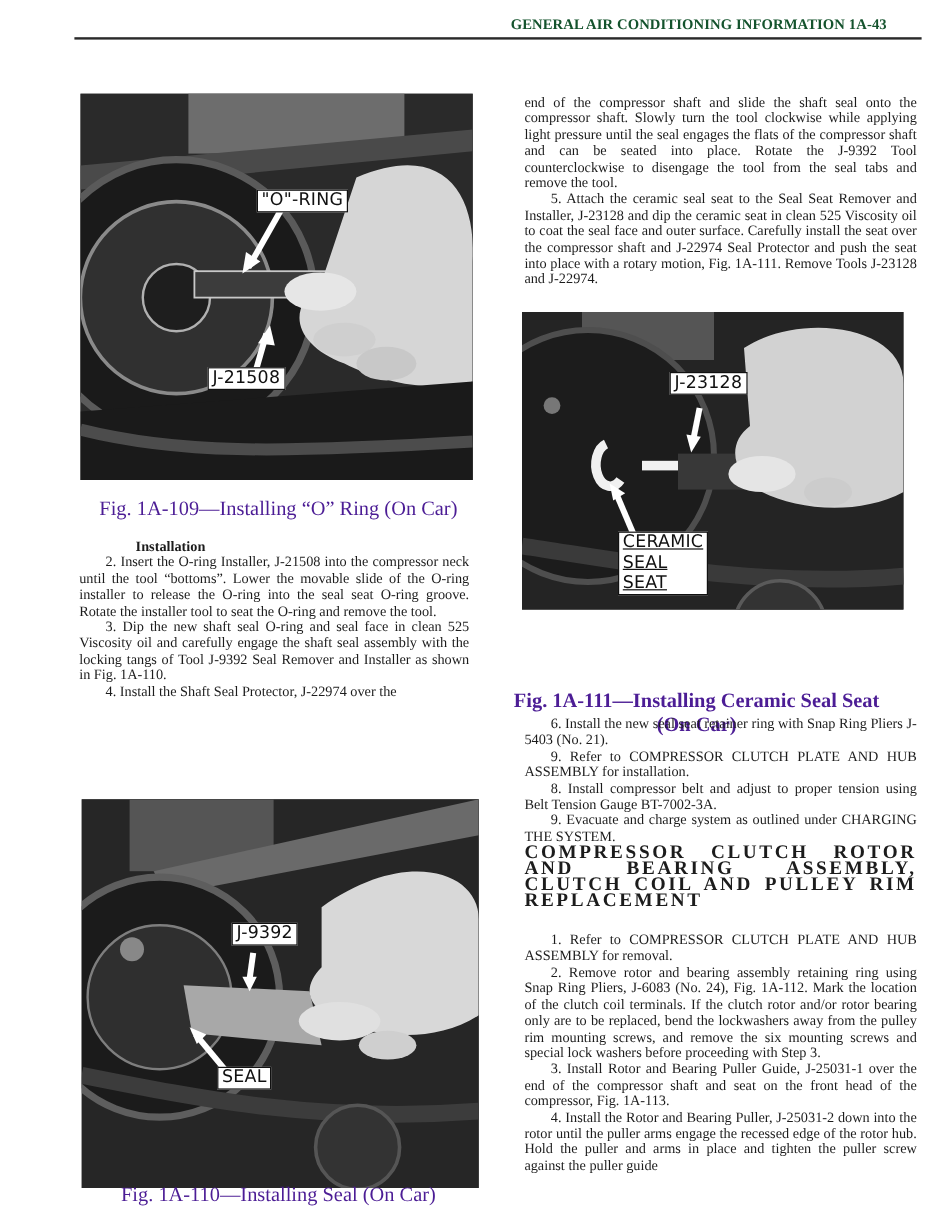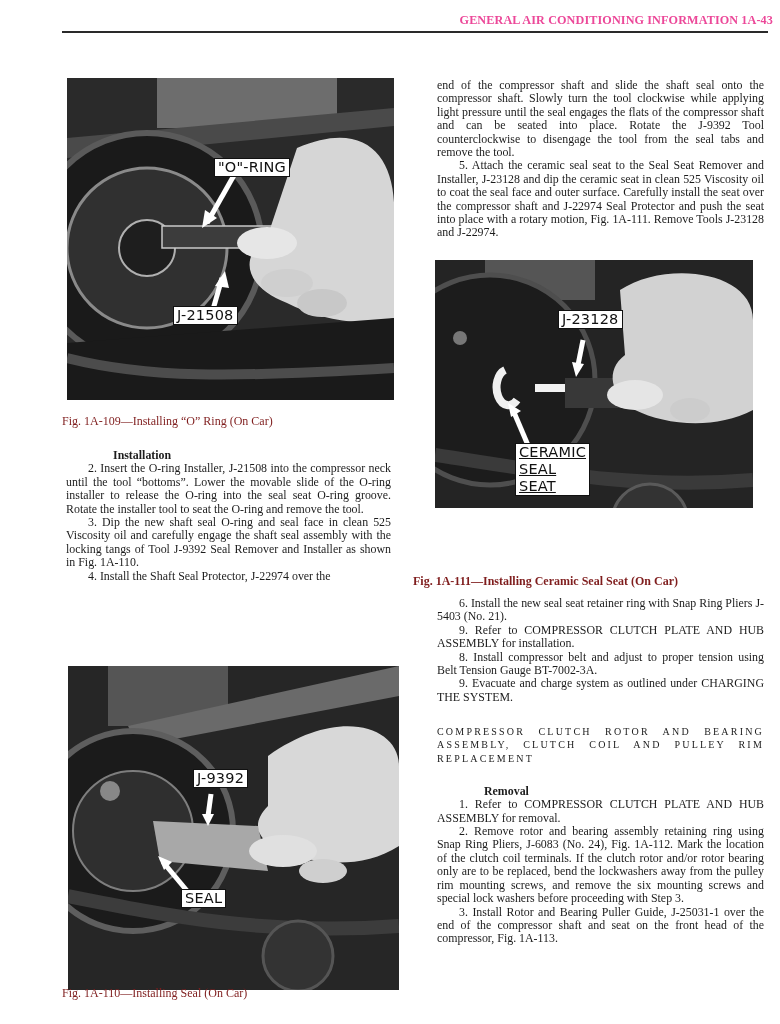--- a/index.html
+++ b/index.html
@@ -1,30 +1,30 @@
 <!DOCTYPE html>
 <html><head>
 <meta charset="utf-8">
 <style>
   html, body { margin: 0; padding: 0; background: #ffffff; }
   body { width: 780px; height: 1024px; position: relative; overflow: hidden;
          font-family: "Liberation Serif", "DejaVu Serif", serif; color: #1c1c1c; }
-  .running-head { position: absolute; left: 448px; top: 13px; width: 325px; text-align: right;
-         font-size: 12.2px; font-weight: bold; letter-spacing: 0.1px; color: #ec4899; }
+  .running-head { position: absolute; left: 414px; top: 13px; width: 325px; text-align: right;
+         font-size: 12.2px; font-weight: bold; letter-spacing: 0.1px; color: #14532d; }
   .head-rule { position: absolute; left: 62px; top: 31px; width: 706px; height: 2px; background: #2a2a2a; }
 
   .col { position: absolute; font-size: 11.9px; line-height: 13.4px; text-align: justify; }
   .col p { margin: 0; }
   .col p.ind { text-indent: 22px; }
   .col .sub { font-weight: bold; margin-top: 2px; margin-left: 47px; }
-  .col .section { font-weight: normal; letter-spacing: 2.2px; font-size: 10px; line-height: 13.2px;
-         margin-top: 21px; margin-bottom: 20px; text-align: justify; }
+  .col .section { font-weight: bold; letter-spacing: 2.2px; font-size: 16px; line-height: 13.2px;
+         margin-bottom: 20px; text-align: justify; }
 
   .fig { position: absolute; overflow: hidden; background: #2b2b2b; }
-  .caption { position: absolute; text-align: left; font-size: 12px; color: #7f1d1d; }
+  .caption { position: absolute; text-align: center; font-size: 17px; color: #4c1d95; }
   .caption.bold { font-weight: bold; }
 
   .callout { position: absolute; background: #ffffff; border: 1px solid #111;
          font-family: "DejaVu Sans", "Liberation Sans", sans-serif; font-size: 14.5px;
          color: #111; line-height: 17px; padding: 0 3px; letter-spacing: 0.2px; }
   svg.photo { position: absolute; left: 0; top: 0; }
 </style>
 </head>
 <body>
 
@@ -119,17 +119,17 @@
   </div>
 </div>
 <div class="caption bold" style="left:413px; top:574px; width:335px;">Fig. 1A-111—Installing Ceramic Seal Seat (On Car)</div>
 
 <div class="col" style="left:437px; top:597px; width:327px;">
   <p class="ind">6. Install the new seal seat retainer ring with Snap Ring Pliers J-5403 (No. 21).</p>
   <p class="ind">9. Refer to COMPRESSOR CLUTCH PLATE AND HUB ASSEMBLY for installation.</p>
   <p class="ind">8. Install compressor belt and adjust to proper tension using Belt Tension Gauge BT-7002-3A.</p>
   <p class="ind">9. Evacuate and charge system as outlined under CHARGING THE SYSTEM.</p>
   <p class="section">COMPRESSOR CLUTCH ROTOR AND BEARING ASSEMBLY, CLUTCH COIL AND PULLEY RIM REPLACEMENT</p>
-  <p class="sub">Removal</p>
   <p class="ind">1. Refer to COMPRESSOR CLUTCH PLATE AND HUB ASSEMBLY for removal.</p>
   <p class="ind">2. Remove rotor and bearing assembly retaining ring using Snap Ring Pliers, J-6083 (No. 24), Fig. 1A-112. Mark the location of the clutch coil terminals. If the clutch rotor and/or rotor bearing only are to be replaced, bend the lockwashers away from the pulley rim mounting screws, and remove the six mounting screws and special lock washers before proceeding with Step 3.</p>
   <p class="ind">3. Install Rotor and Bearing Puller Guide, J-25031-1 over the end of the compressor shaft and seat on the front head of the compressor, Fig. 1A-113.</p>
+  <p class="ind">4. Install the Rotor and Bearing Puller, J-25031-2 down into the rotor until the puller arms engage the recessed edge of the rotor hub. Hold the puller and arms in place and tighten the puller screw against the puller guide</p>
 </div>
 
 </body></html>

